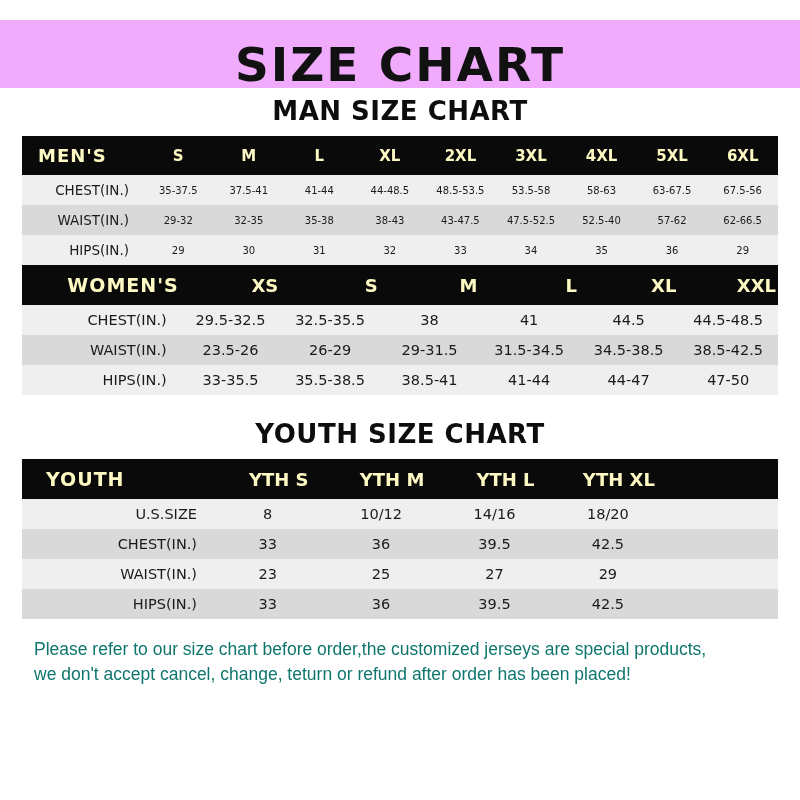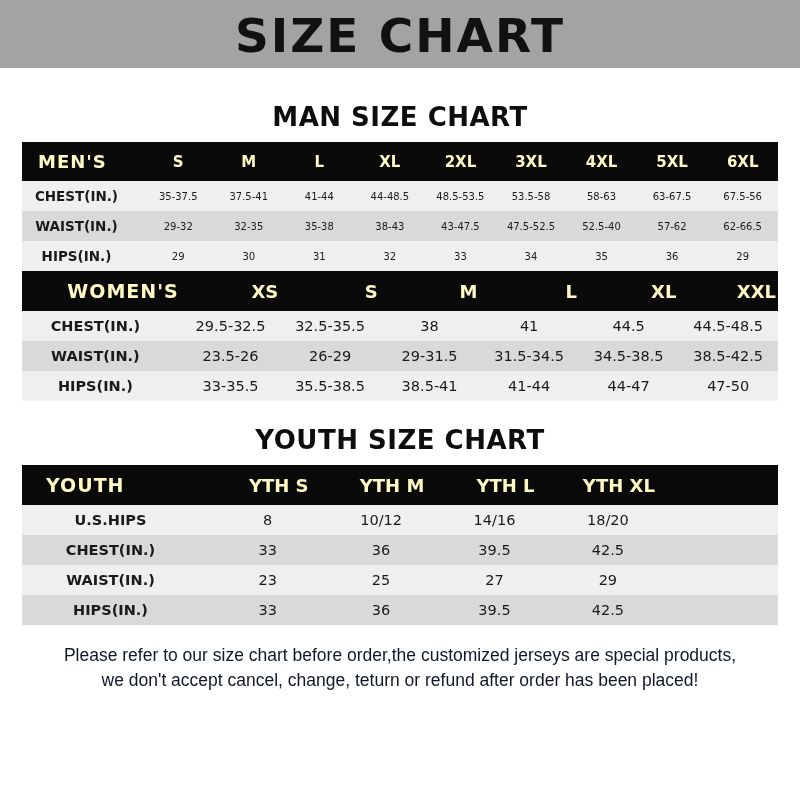--- a/index.html
+++ b/index.html
@@ -16,24 +16,25 @@
   .page {
     position: relative;
     width: 800px;
     height: 800px;
     background: #ffffff;
     box-sizing: border-box;
   }
   
   .banner {
     height: 68px;
-    background: #a3a3a3;
+    background: #f0abfc;
     display: flex;
-    align-items: center;
+    align-items: flex-end;
     justify-content: center;
+    margin-top: 20px;
   }
   .banner-title {
     font-family: "DejaVu Sans", sans-serif;
     font-weight: bold;
     font-size: 47px;
     letter-spacing: 2px;
     color: #111111;
     line-height: 1;
     margin-top: 2px;
   }
@@ -42,21 +43,21 @@
     box-sizing: border-box;
   }
   .section-title {
     text-align: center;
     font-family: "DejaVu Sans", sans-serif;
     font-weight: bold;
     font-size: 26px;
     color: #0d0d0d;
     letter-spacing: 0.5px;
   }
-  .t-man { margin: 34px 0 10px 0; }
+  .t-man { margin: 8px 0 10px 0; }
   .t-women { margin: 22px 0 10px 0; }
   .t-youth { margin: 24px 0 10px 0; }
 
   table.size-table {
     width: 100%;
     border-collapse: collapse;
     table-layout: fixed;
   }
   table.size-table th,
   table.size-table td {
@@ -78,23 +79,23 @@
     padding-left: 16px;
     letter-spacing: 1px;
   }
   
   table.size-table tbody tr.light { background: #efefef; }
   table.size-table tbody tr.dark  { background: #d9d9d9; }
   table.size-table tbody td {
     padding: 7px 2px;
   }
   table.size-table tbody td.row-label {
-    text-align: center;
+    text-align: right;
     padding-right: 14px;
-    font-weight: bold;
+    font-weight: normal;
   }
 
   
   #men-table thead th { font-size: 15px; }
   #men-table thead th.row-label { font-size: 18px; }
   #men-table tbody td { font-size: 10px; }
   #men-table tbody td.row-label { font-size: 13.5px; }
   #men-table col.c0 { width: 16%; }
 
   
@@ -108,25 +109,24 @@
   #youth-table thead th { font-size: 18px; padding-left: 24px; }
   #youth-table thead th.row-label { font-size: 19px; }
   #youth-table tbody td { font-size: 14.5px; }
   #youth-table tbody td.row-label { font-size: 14.5px; }
   #youth-table col.c0 { width: 25%; }
   #youth-table col.cx { width: 15%; }
   #youth-table col.cend { width: 15%; }
 
   .notice {
     margin: 18px 12px 0 12px;
-    color: #0f172a;
+    color: #0f766e;
     font-family: "Liberation Sans", sans-serif;
     font-size: 17.5px;
     line-height: 1.45;
-    text-align: center;
   }
   .notice div { white-space: nowrap; }
 </style>
 </head>
 <body>
 
 <div class="page">
 
   <div class="banner">
     <div class="banner-title">SIZE CHART</div>
@@ -269,21 +269,21 @@
           <th class="row-label">YOUTH</th>
           <th>YTH S</th>
           <th>YTH M</th>
           <th>YTH L</th>
           <th>YTH XL</th>
           <th></th>
         </tr>
       </thead>
       <tbody>
         <tr class="light">
-          <td class="row-label">U.S.HIPS</td>
+          <td class="row-label">U.S.SIZE</td>
           <td>8</td>
           <td>10/12</td>
           <td>14/16</td>
           <td>18/20</td>
           <td></td>
         </tr>
         <tr class="dark">
           <td class="row-label">CHEST(IN.)</td>
           <td>33</td>
           <td>36</td>

